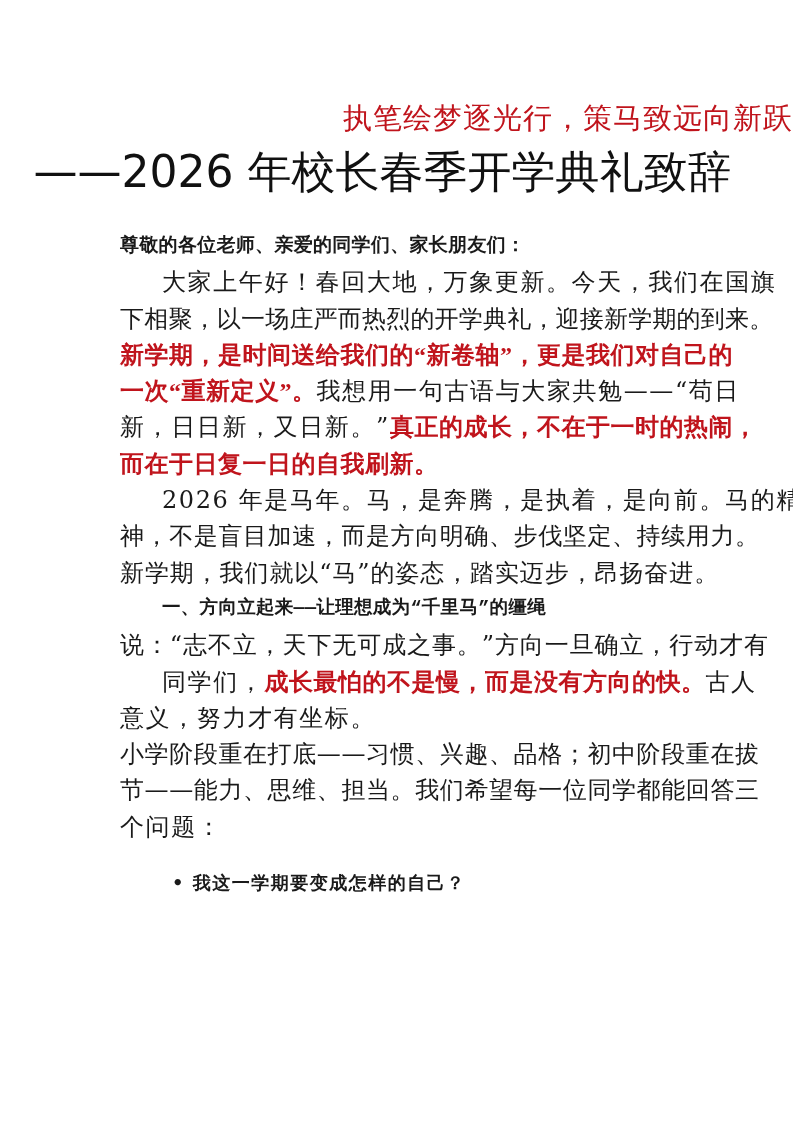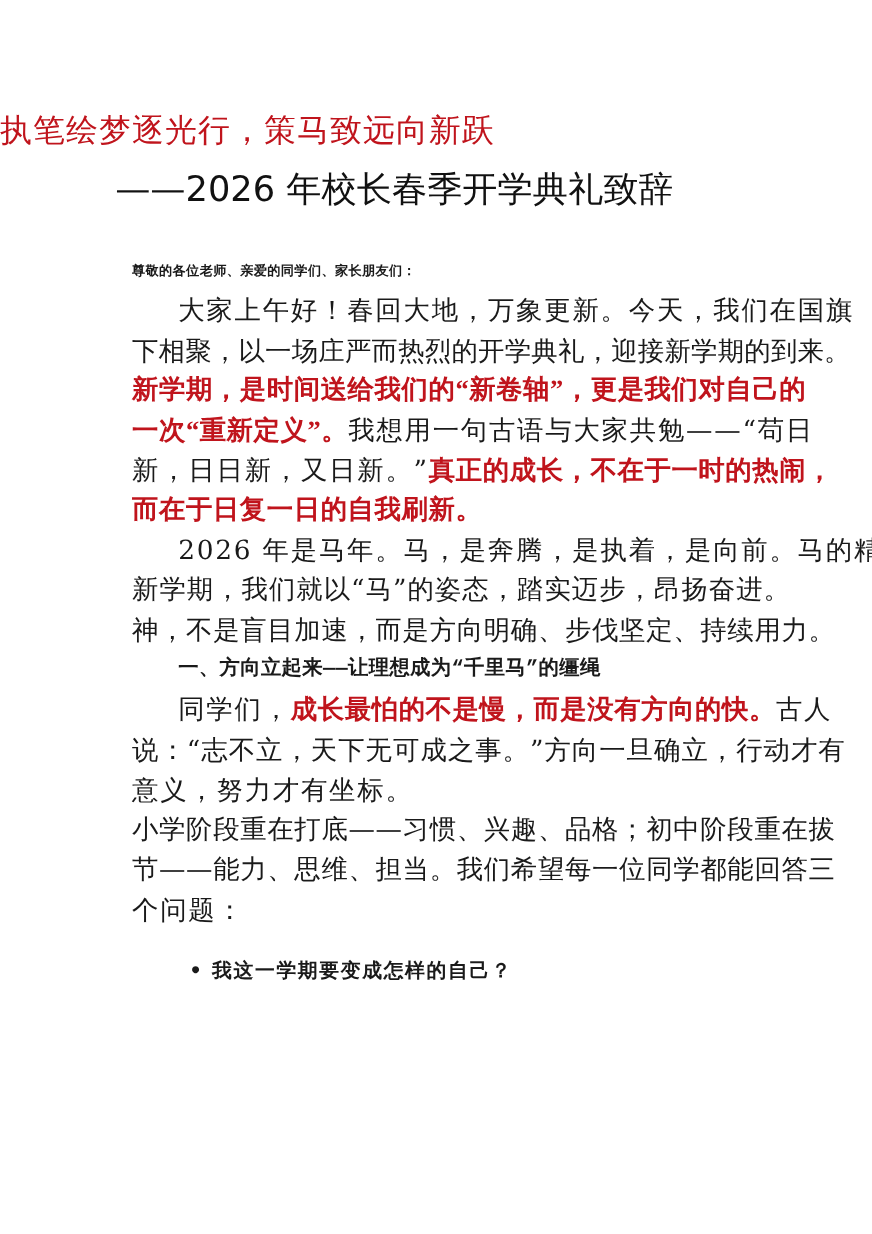--- a/index.html
+++ b/index.html
@@ -1,28 +1,28 @@
 <!DOCTYPE html>
 <html><head>
 <meta charset="utf-8">
 <style>
   html, body { margin: 0; padding: 0; background: #ffffff; }
   body { width: 793px; height: 1122px; position: relative; overflow: hidden;
          font-family: "DejaVu Serif", "Liberation Serif", serif; color: #1a1a1a; }
   .page { position: absolute; left: 0; top: 0; width: 793px; height: 1122px; }
-  .title1 { position: absolute; top: 98px; left: 0; width: 793px; text-align: left;
+  .title1 { position: absolute; top: 98px; left: 0; width: 793px; text-align: right;
             font-size: 29px; color: #c0141c; letter-spacing: 1px; line-height: 40px; }
   .title2 { position: absolute; top: 148px; left: 0; width: 717px; text-align: center;
-            font-size: 32px; color: #111; line-height: 48px; letter-spacing: 0px;
-            font-family: "DejaVu Sans", "Liberation Sans", sans-serif; font-weight: normal; }
+            font-size: 44px; color: #111; line-height: 48px; letter-spacing: 0px;
+            font-family: "DejaVu Sans", "Liberation Sans", sans-serif; font-weight: normal; padding-left: 24px; }
   .body { position: absolute; left: 120px; width: 555px; top: 228px; }
   .line { height: 36.3px; line-height: 36.3px; font-size: 24px; white-space: nowrap;
           letter-spacing: 1.6px; }
-  .greet { font-weight: bold; font-family: Liberation Sans, sans-serif;
-           font-size: 12px; letter-spacing: 0.3px; }
+  .greet { font-weight: bold; font-family: Liberation Mono, monospace;
+           font-size: 19px; letter-spacing: 0.3px; }
   .indent { padding-left: 42px; }
   .red { color: #c0141c; font-weight: bold; font-family: Liberation Serif, serif; letter-spacing: 0.5px; }
   .heading { font-weight: bold; font-family: Liberation Mono, monospace;
              font-size: 18.5px; padding-left: 42px; letter-spacing: 0.3px; }
   .bullet { padding-left: 52px; font-weight: bold; font-family: "DejaVu Sans", "Liberation Sans", sans-serif; font-size: 18px; letter-spacing: 1.5px; margin-top: 16px; }
   .gap { height: 4px; }
 </style>
 </head>
 <body>
 
@@ -41,31 +41,31 @@
         <span class="red">一次“重新定义”。</span><span>我想用一句古语与大家共勉——“苟日</span>
       </div>
       <div class="line">
         <span>新，日日新，又日新。”</span><span class="red">真正的成长，不在于一时的热闹，</span>
       </div>
       <div class="line red">而在于日复一日的自我刷新。</div>
     </div>
 
     <div>
       <div class="line indent">2026 年是马年。马，是奔腾，是执着，是向前。马的精</div>
+      <div class="line" style="letter-spacing:0.6px">神，不是盲目加速，而是方向明确、步伐坚定、持续用力。</div>
       <div class="line" style="letter-spacing:0.9px">新学期，我们就以“马”的姿态，踏实迈步，昂扬奋进。</div>
-      <div class="line" style="letter-spacing:0.6px">神，不是盲目加速，而是方向明确、步伐坚定、持续用力。</div>
     </div>
 
     <div class="line heading">一、方向立起来——让理想成为“千里马”的缰绳</div>
 
     <div>
+      <div class="line" style="letter-spacing:0.9px">说：“志不立，天下无可成之事。”方向一旦确立，行动才有</div>
       <div class="line indent">
         <span>同学们，</span><span class="red">成长最怕的不是慢，而是没有方向的快。</span><span>古人</span>
       </div>
-      <div class="line" style="letter-spacing:0.9px">说：“志不立，天下无可成之事。”方向一旦确立，行动才有</div>
       <div class="line">意义，努力才有坐标。</div>
     </div>
 
     <div>
       <div class="line" style="letter-spacing:0.6px">小学阶段重在打底——习惯、兴趣、品格；初中阶段重在拔</div>
       <div class="line" style="letter-spacing:0.6px">节——能力、思维、担当。我们希望每一位同学都能回答三</div>
       <div class="line">个问题：</div>
     </div>
 
     <div class="gap"></div>

